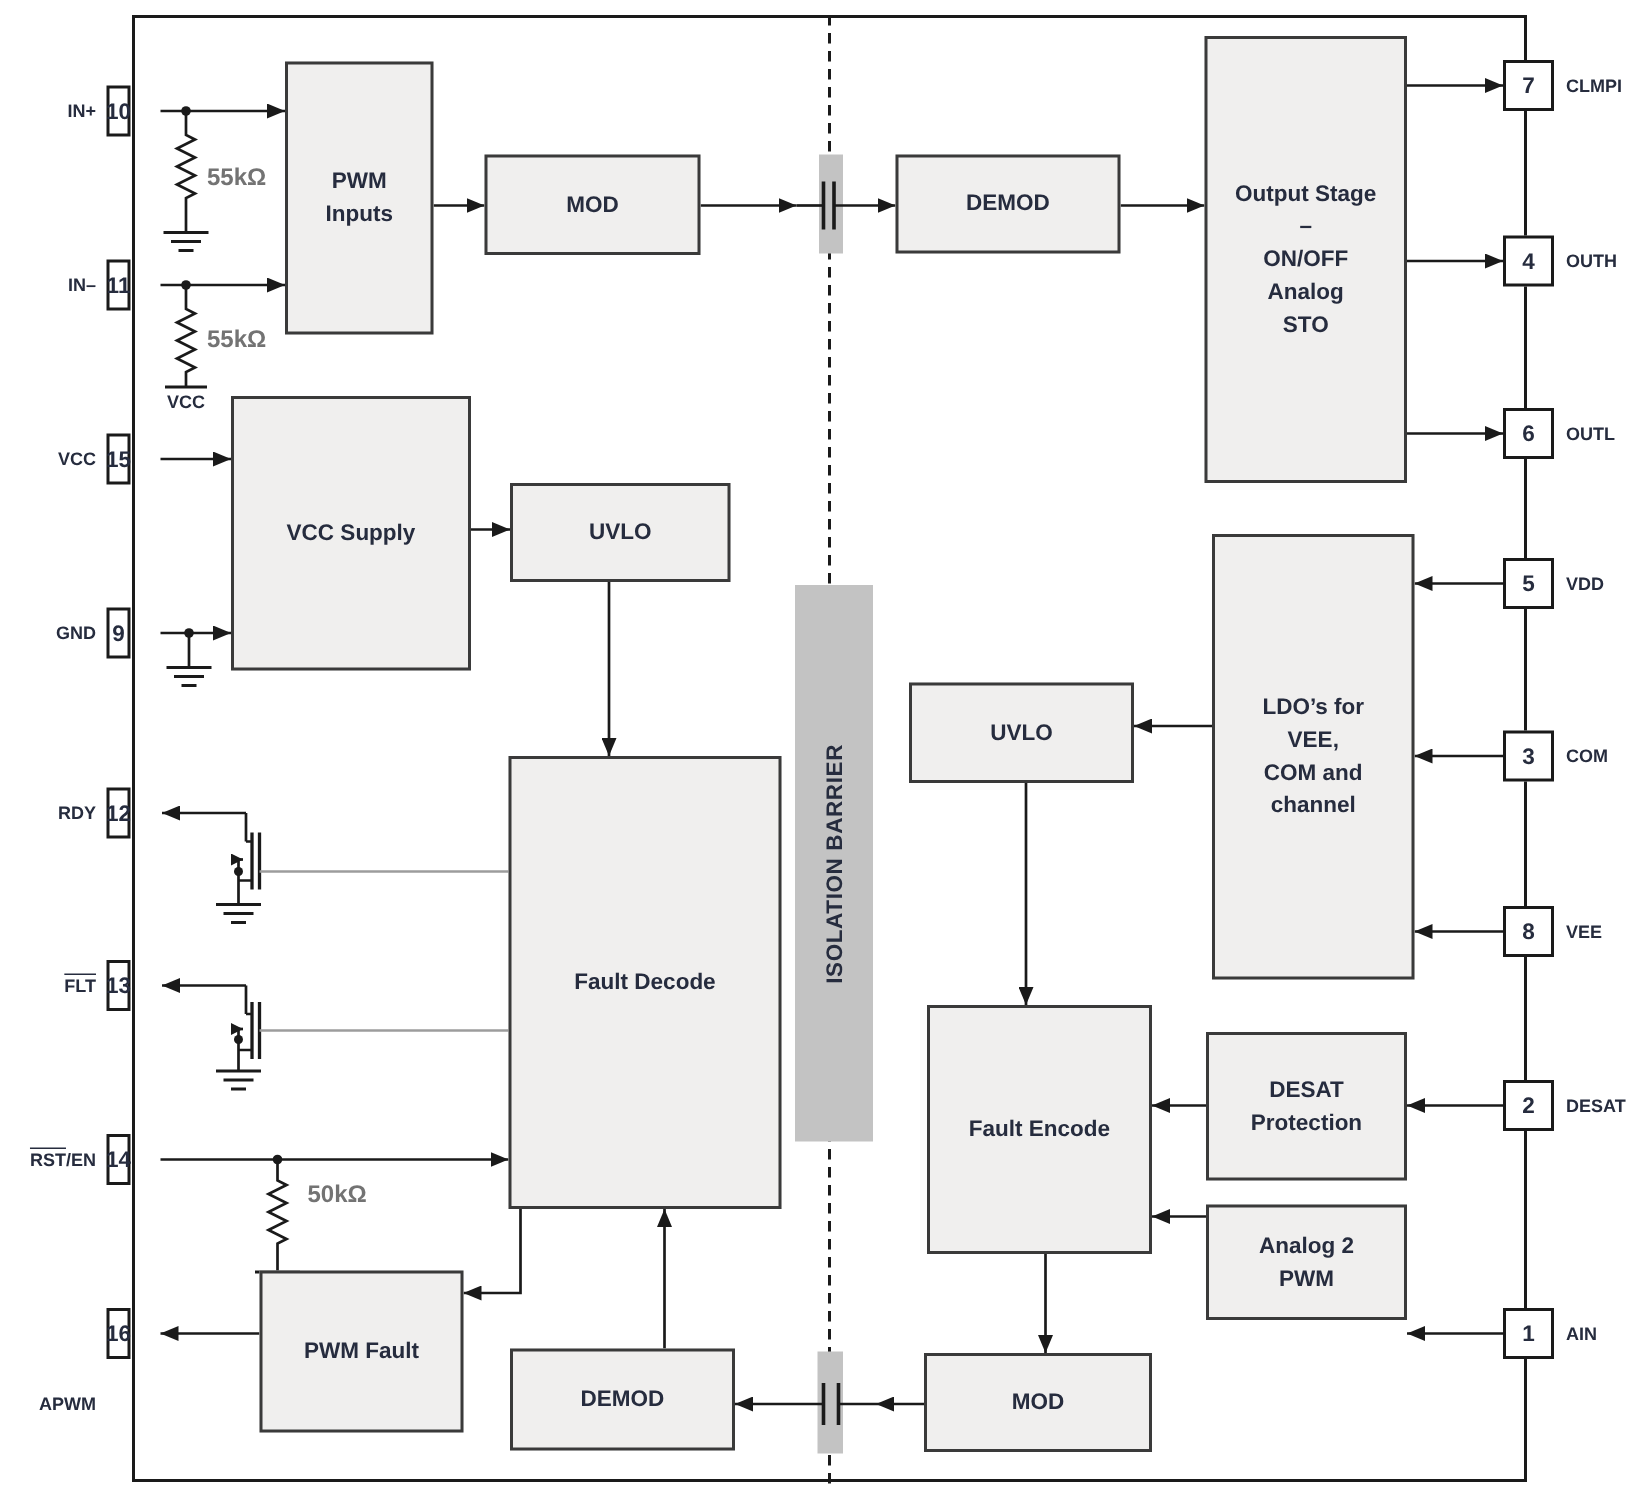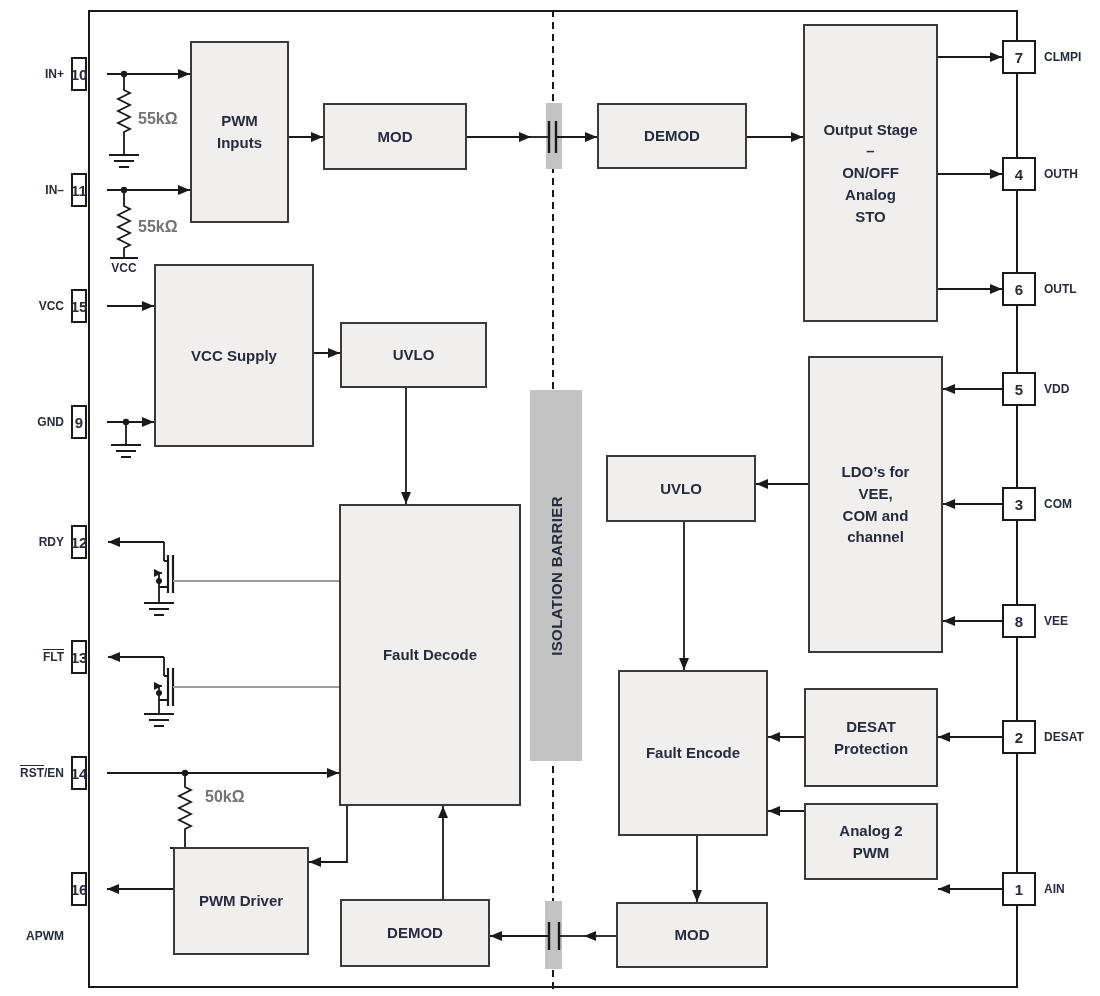--- a/index.html
+++ b/index.html
@@ -182,21 +182,21 @@
   <div class="block" style="left:618px;top:670px;width:150px;height:166px">
       <span>Fault Encode</span>
     </div>
   <div class="block" style="left:804px;top:688px;width:134px;height:99px">
       <span>DESAT Protection</span>
     </div>
   <div class="block" style="left:804px;top:803px;width:134px;height:77px">
       <span>Analog 2 PWM</span>
     </div>
   <div class="block" style="left:173px;top:847px;width:136px;height:108px">
-      <span>PWM Driver</span>
+      <span>PWM Fault</span>
     </div>
   <div class="block" style="left:340px;top:899px;width:150px;height:68px">
       <span>DEMOD</span>
     </div>
   <div class="block" style="left:616px;top:902px;width:152px;height:66px">
       <span>MOD</span>
     </div>
 
   <div class="pin" style="left:71px;top:57px">
       <span>10</span>

